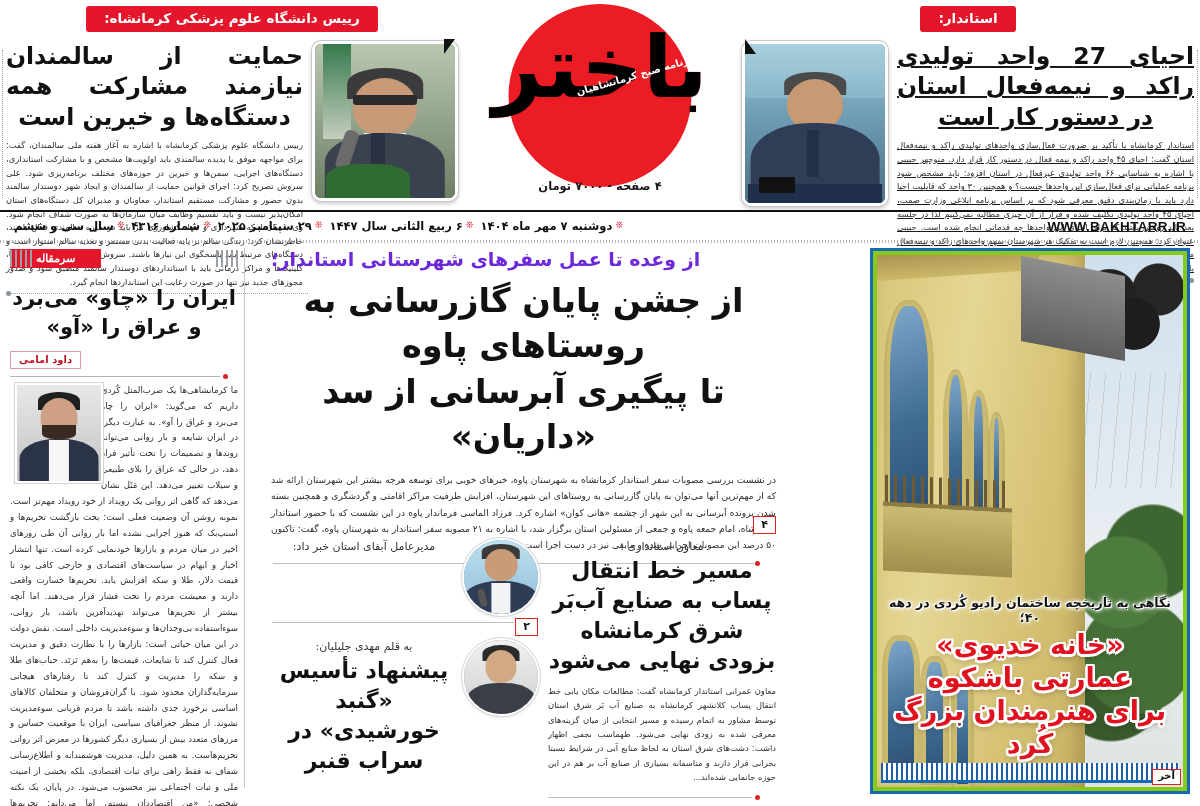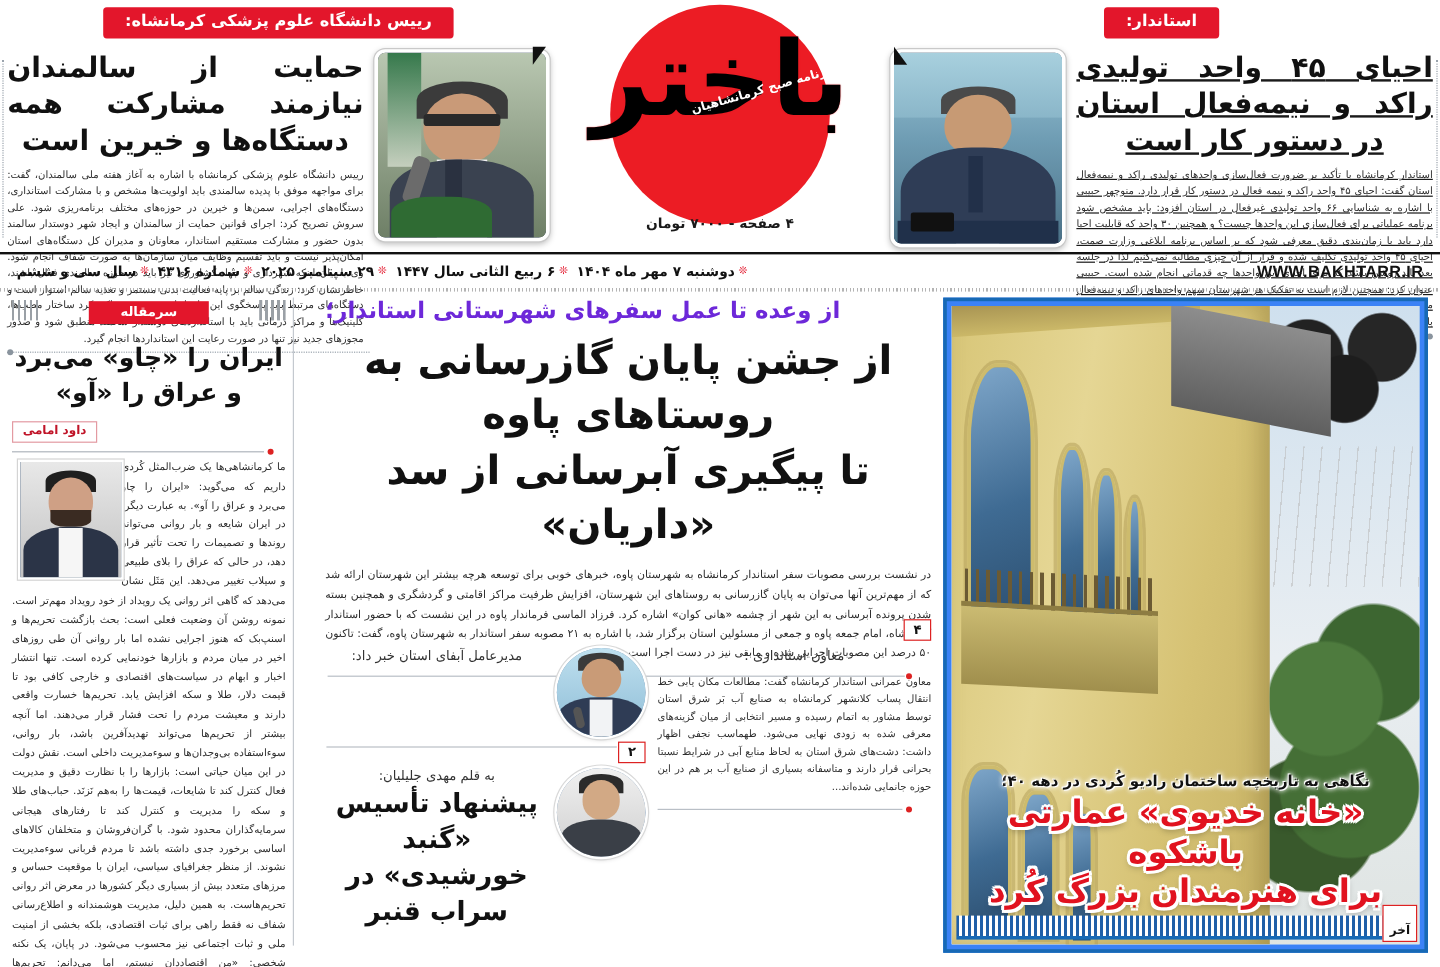--- a/index.html
+++ b/index.html
@@ -100,22 +100,22 @@
     position:absolute; top:240px; left:0; width:1200px; height:3px;
     background:repeating-linear-gradient(to right,#8b8b8b 0 1px,transparent 1px 3px);
     opacity:.65;
   }
 
   
   .content{ position:absolute; top:248px; left:0; width:1200px; height:558px; }
 
   
   .photo-block{
-    position:absolute; top:0; right:10px; width:404px; height:546px;
-    border:3px solid #1769b5; background:#3b82f6; padding:4px;
+    position:absolute; top:0; right:10px; width:320px; height:546px;
+    border:3px solid #1769b5; background:#84cc16; padding:4px;
   }
   .photo-inner{
     width:100%; height:100%; position:relative; overflow:hidden;
     background:linear-gradient(#bcd6ec,#e8eef3);
   }
   
   .bld-sky{ position:absolute; inset:0; background:linear-gradient(#cfe0ee 0%,#e9eef2 55%,#dfe4e2 100%); }
   .bld-main{
     position:absolute; left:0; top:0; width:68%; height:100%;
     background:linear-gradient(100deg,#d8c678 0%,#e5d694 35%,#d6c274 70%,#c7b265 100%);
@@ -188,21 +188,21 @@
   .barcode{
     position:absolute; left:4px; right:4px; bottom:4px; height:20px;
     background:repeating-linear-gradient(to right,#1f5fa8 0 2px,#ffffff 2px 5px);
     border-bottom:3px solid #1769b5;
   }
   .pagebadge{
     position:absolute; border:1.6px solid #d22; background:#fff;
     font-size:11px; font-weight:bold; color:#111; padding:1px 7px 2px;
     line-height:1.2; z-index:6;
   }
-  .pagebadge.last{ font-size:10px; padding:15px 5px 2px; }
+  .pagebadge.last{ font-size:10px; padding:0 5px 2px; }
 
   
   .mid{ position:absolute; top:0; right:424px; width:505px; height:546px; }
   .mid-kicker{
     font-size:19px; font-weight:bold; color:#6d28d9; text-align:left;
     letter-spacing:-.3px;
   }
   .mid-title{
     margin-top:9px; font-size:33.5px; font-weight:bold; line-height:1.33;
     text-align:center; color:#111; letter-spacing:-.6px;
@@ -240,21 +240,21 @@
     overflow:hidden; position:relative; background:#6f8fb0;
   }
   .rtext{ flex:1; text-align:center; }
   .hr-item{ position:relative; height:12px; margin-top:2px; }
   .hr-item i{ position:absolute; top:6px; right:24px; left:0; height:1px; background:#b9bfc6; }
   .hr-item u{ position:absolute; top:4px; right:16px; width:5px;height:5px;border-radius:50%;background:#d22; text-decoration:none;}
 
   
   .side{ position:absolute; top:0; left:10px; width:228px; height:546px; }
   .side-div{ position:absolute; top:0; left:238px; width:1px; height:540px; background:#c4c9cf; }
-  .side-head{ position:relative; text-align:center; height:24px; }
+  .side-head{ position:relative; text-align:left; height:24px;font-family:Liberation Serif, serif; }
   .side-head .bars{
     position:absolute; top:2px; width:22px; height:17px;
     background:repeating-linear-gradient(to right,#9aa0a6 0 2px,transparent 2px 5px);
   }
   .side-head .bars.l{ left:0; }
   .side-head .bars.r{ right:0; }
   .side-head .tag{
     background:#e3162b; color:#fff; font-size:11px; font-weight:bold;
     padding:3px 26px 4px; display:inline-block; line-height:1.1;
   }
@@ -336,21 +336,21 @@
             <div class="hair" style="top:18%;width:44%;height:14%;background:#4a4a4a;"></div>
             <div class="head" style="top:22%;width:40%;height:32%;background:#c79a74;"></div>
             <div class="shirt" style="top:52%;width:26%;height:48%;"></div>
             <div class="body" style="top:50%;width:92%;height:50%;background:#2f3d56;"></div>
             <div style="position:absolute;left:44%;top:54%;width:9%;height:30%;background:#223049;"></div>
             <div style="position:absolute;left:2%;bottom:0;width:96%;height:12%;background:#20304a;"></div>
             <div style="position:absolute;left:10%;bottom:6%;width:26%;height:10%;background:#111;border-radius:2px;"></div>
           </div>
         </div>
         <div class="story-text">
-          <div class="story-hl">احیای ۴۵ واحد تولیدی راکد و نیمه‌فعال استان در دستور کار است</div>
+          <div class="story-hl">احیای 27 واحد تولیدی راکد و نیمه‌فعال استان در دستور کار است</div>
           <div class="story-para">استاندار کرمانشاه با تأکید بر ضرورت فعال‌سازی واحدهای تولیدی راکد و نیمه‌فعال استان گفت: احیای ۴۵ واحد راکد و نیمه فعال در دستور کار قرار دارد. منوچهر حبیبی با اشاره به شناسایی ۶۶ واحد تولیدی غیرفعال در استان افزود: باید مشخص شود برنامه عملیاتی برای فعال‌سازی این واحدها چیست؟ و همچنین ۳۰ واحد که قابلیت احیا دارد باید با زمان‌بندی دقیق معرفی شود که بر اساس برنامه ابلاغی وزارت صمت، احیای ۴۵ واحد تولیدی تکلیف شده و قرار از آن چیزی مطالبه نمی‌کنیم لذا در جلسه بعد باید روشن باشد که برای احیای این واحدها چه قدماتی انجام شده است. حبیبی عنوان کرد: همچنین لازم است به تفکیک هر شهرستان سهم واحدهای راکد و نیمه‌فعال مشخص و به فرمانداران ابلاغ گردد تا آن‌ها نیز در روند پیگیری فعالانه حضور داشته باشند.</div>
         </div>
       </div>
       <div class="corner-tri" style="top:33px;left:3px;border-width:15px 0 0 11px;border-color:transparent transparent transparent #111;"></div>
       <div class="dotline-h" style="right:0;left:150px;bottom:-5px;"></div>
       <div class="dot-end" style="right:0;bottom:-7px;"></div>
       <div class="dotline-h" style="right:-4px;top:44px;width:0;height:148px;border-top:none;border-left:1px dotted #9aa3ad;"></div>
     </div>
 
     <div class="masthead">
@@ -413,20 +413,21 @@
       <div class="sep-line">
           <i></i>
           <u></u>
         </div>
       <div class="pagebadge" style="right:0;top:268px;">۴</div>
 
       <div class="mid-lower">
 
         <div class="col-a">
           <div class="sub-kicker">معاون استانداری :</div>
+          <div class="sub-title">مسیر خط انتقال پساب به صنایع آب‌بَر شرق کرمانشاه بزودی نهایی می‌شود</div>
           <div class="sub-para">معاون عمرانی استاندار کرمانشاه گفت: مطالعات مکان یابی خط انتقال پساب کلانشهر کرمانشاه به صنایع آب بَر شرق استان توسط مشاور به اتمام رسیده و مسیر انتخابی از میان گزینه‌های معرفی شده به زودی نهایی می‌شود. طهماسب نجفی اظهار داشت: دشت‌های شرق استان به لحاظ منابع آبی در شرایط نسبتا بحرانی قرار دارند و متاسفانه بسیاری از صنایع آب بر هم در این حوزه جانمایی شده‌اند...</div>
           <div class="hr-item" style="margin-top:6px;">
               <i></i>
               <u></u>
             </div>
 
         </div>
 
         <div class="col-b">
 

